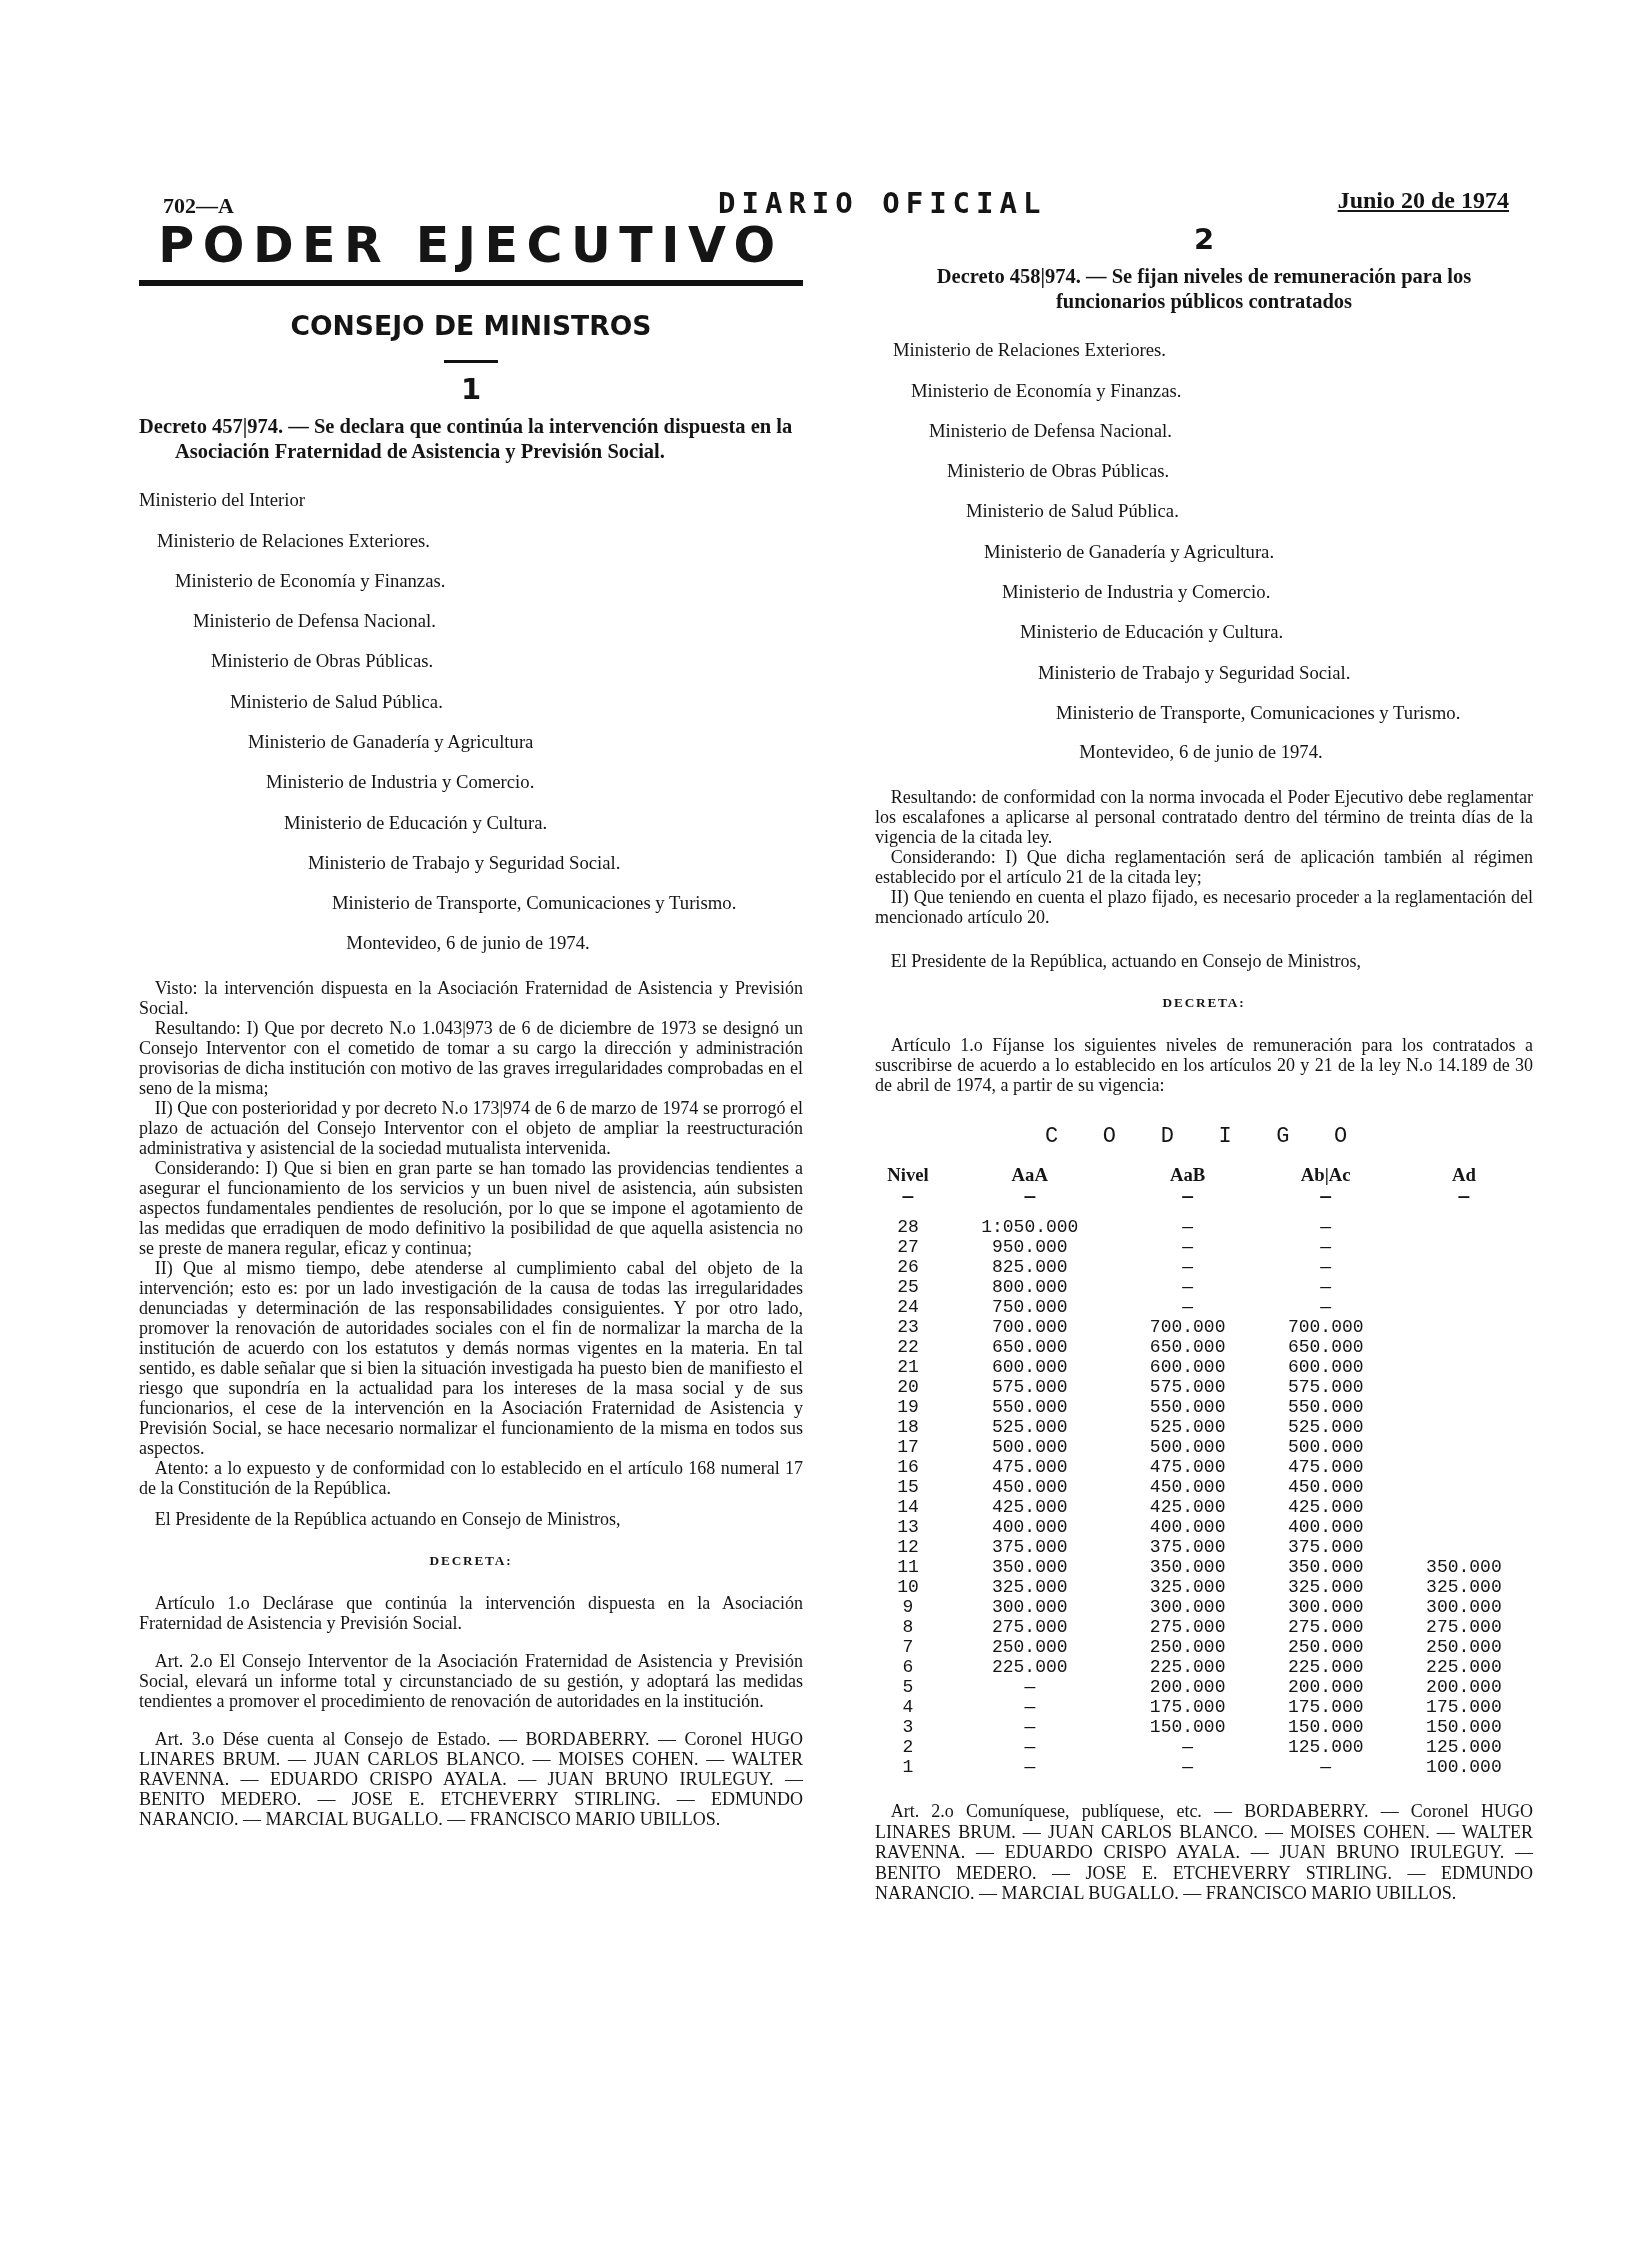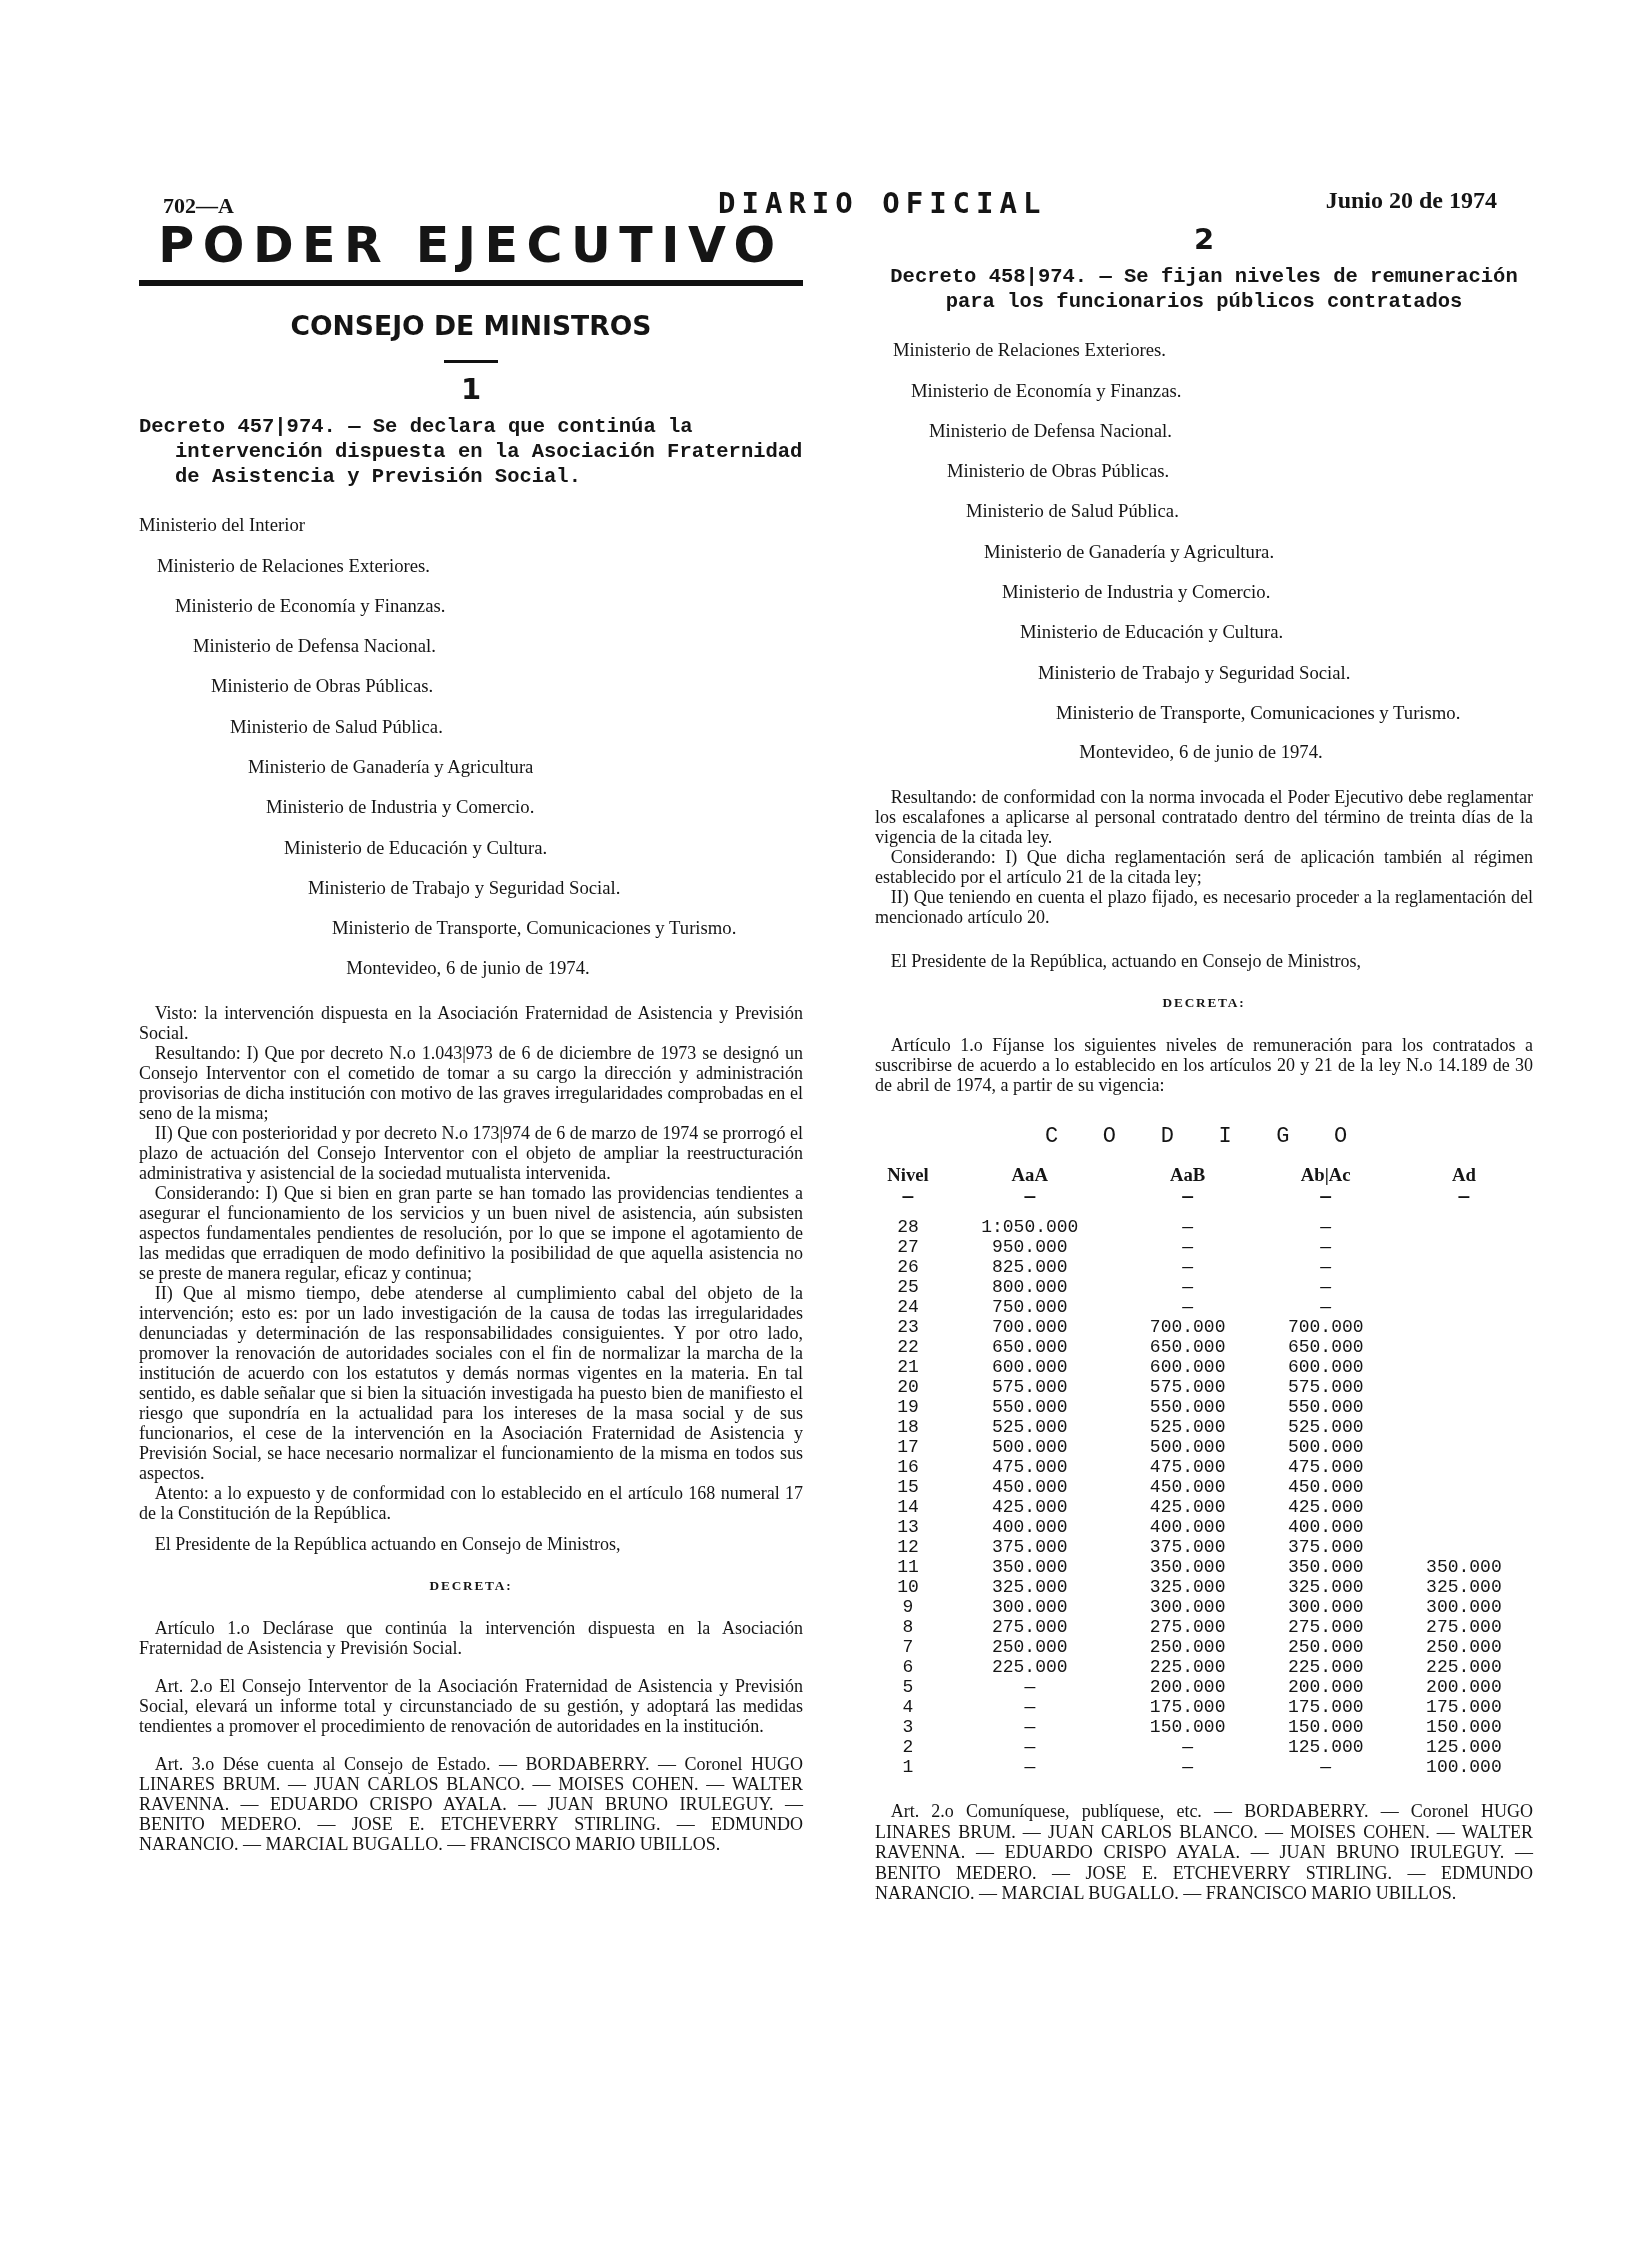--- a/index.html
+++ b/index.html
@@ -3,33 +3,33 @@
 <meta charset="utf-8">
 <style>
   html, body { margin: 0; padding: 0; background: #ffffff; }
   body {
     width: 1642px; height: 2261px; position: relative; overflow: hidden;
     font-family: "Liberation Serif", "DejaVu Serif", serif; color: #151515;
   }
   .page-header { position: absolute; top: 181px; left: 163px; width: 1358px; height: 36px; }
   .page-number { position: absolute; left: 0; top: 12px; font-size: 22px; font-weight: bold; }
   .journal-title { position: absolute; left: 555px; top: 4.8px; font-size: 29px; font-weight: bold; letter-spacing: 6px; font-family: "DejaVu Sans Mono", monospace; }
-  .issue-date { position: absolute; right: 24px; top: 6px; font-size: 24px; font-weight: bold; }
+  .issue-date { position: absolute; right: 12px; top: 6px; font-size: 24px; font-weight: bold; text-decoration: underline; }
 
   .col { position: absolute; top: 217px; }
   .col-left { left: 139px; width: 664px; }
   .col-right { left: 875px; width: 658px; }
 
   .section-title { text-align: center; font-family: "DejaVu Sans", sans-serif; font-weight: bold; font-size: 49px; letter-spacing: 8.5px; margin: 0 0 6px 0; }
   .thick-rule { height: 6px; background: #111; margin: 3.6px 0 24px 0; }
   .subsection-title { text-align: center; font-family: "DejaVu Sans", sans-serif; font-weight: bold; font-size: 26.6px; margin: 0 0 19.3px 0; }
   .short-rule { width: 54px; height: 3px; background: #111; margin: 0 auto 8.5px auto; }
   .decree-num { text-align: center; font-family: "DejaVu Sans", sans-serif; font-weight: bold; font-size: 29px; margin: 0 0 8.5px 0; }
 
-  .decree-head { font-weight: bold; font-size: 20.5px; line-height: 25px; margin: 8px 0 24px 0; padding-left: 36px; text-indent: -36px; font-family: Liberation Mono, monospace; }
+  .decree-head { font-weight: bold; font-size: 20.5px; line-height: 25px; margin: 8px 0 24px 0; padding-left: 36px; text-indent: -36px; }
   .decree-head-right { text-align: center; padding: 0 12px; text-indent: 0; margin-top: 7.2px; }
 
   .ministry { font-size: 18.7px; line-height: 24px; margin: 0 0 16.3px 0; }
   .place-date { font-size: 18.7px; text-align: center; margin: 0 6px 24px 0; }
 
   p.body { font-size: 18px; line-height: 20px; text-align: justify; margin: 0; text-indent: 15.7px; }
   p.body.spaced { margin-top: 11px; }
   .decreta { text-align: center; font-size: 13.3px; font-weight: bold; letter-spacing: 1.8px; margin: 24px 0 24px 0; }
 
   .codigo { text-align: center; font-size: 22px; letter-spacing: 15.7px; margin: 29px 0 12px 0; font-family: "Liberation Mono", monospace; }

